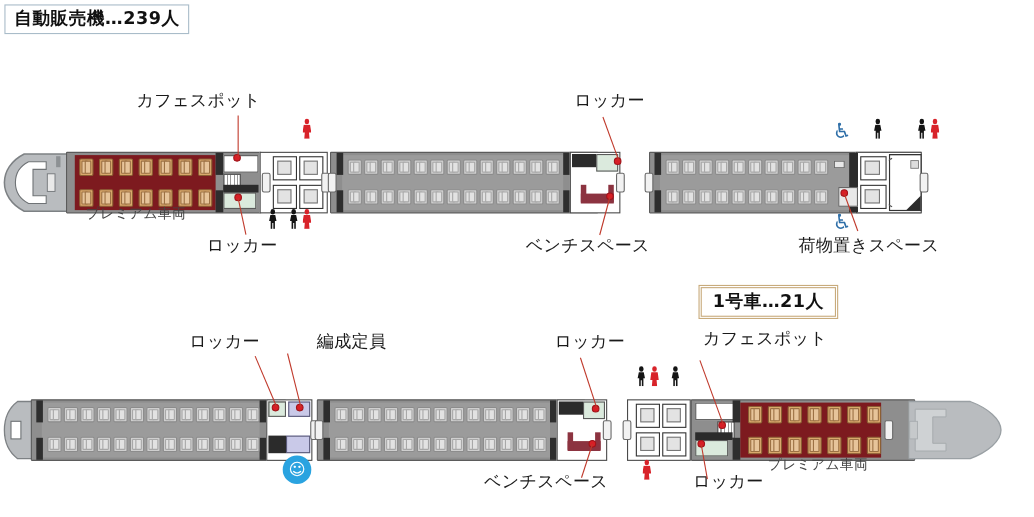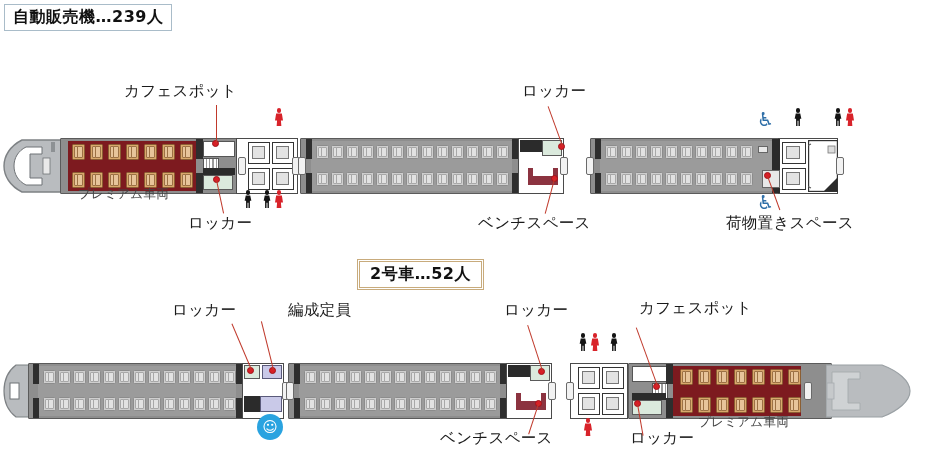--- a/index.html
+++ b/index.html
@@ -151,21 +151,21 @@
   }
 </style>
 </head>
 <body>
 
 <div id="stage">
 
   <div class="total-box" style="left:4px; top:4px;">自動販売機…239人</div>
 
 
-  <div class="car-box" style="left:359px; top:261px;">2号車…52人</div>
+  <div class="car-box" style="left:637px; top:261px;">1号車…21人</div>
 
   <div class="car">
 
     <svg class="nose" style="left:2px; top:138px;" width="62" height="56" viewBox="0 0 62 56">
       <path d="M20,2 C8,8 2,18 2,28 C2,38 8,48 20,54 L62,54 L62,2 Z" fill="#b9bcbf" stroke="#7d8184" stroke-width="1.4"></path>
       <path d="M24,9 C16,13 12,20 12,28 C12,36 16,43 24,47 L40,47 L40,40 L28,40 L28,16 L40,16 L40,9 Z" fill="#ffffff" stroke="#6f7376" stroke-width="1"></path>
       <rect x="41" y="20" width="7" height="16" fill="#e9e9e9" stroke="#6f7376" stroke-width="0.8"></rect>
       <rect x="49" y="4" width="4" height="10" fill="#8d9194"></rect>
     </svg>
 

